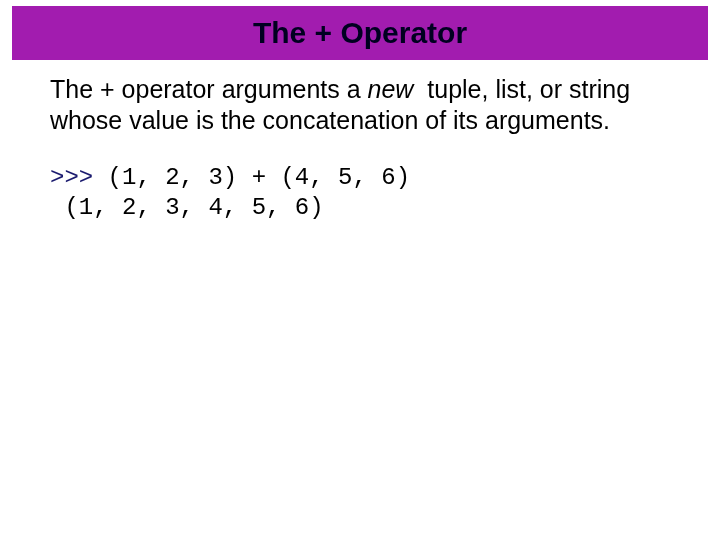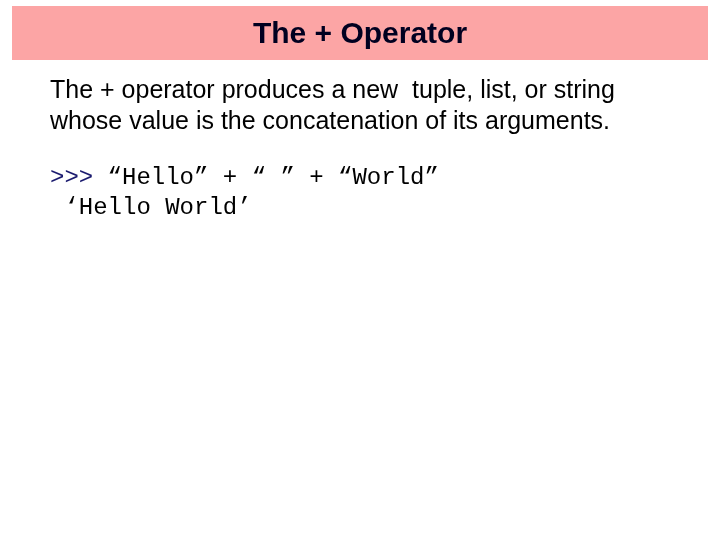--- a/index.html
+++ b/index.html
@@ -11,21 +11,21 @@
     font-family: Arial, Helvetica, sans-serif;
     color: #000;
   }
   .slide {
     width: 720px;
     height: 540px;
     box-sizing: border-box;
     padding: 0;
   }
   .title-bar {
-    background: #fca5a5;
+    background: #a21caf;
     margin: 6px 12px 0 12px;
     padding: 10px 0 10px 0;
     text-align: center;
   }
   .title-bar h1 {
     margin: 0;
     font-size: 30px;
     font-weight: bold;
     font-family: Arial, Helvetica, sans-serif;
     color: #000020;
@@ -33,21 +33,21 @@
   .body {
     padding: 14px 50px 0 50px;
   }
   .intro {
     font-size: 25px;
     line-height: 1.22;
     font-family: Arial, Helvetica, sans-serif;
     margin-bottom: 28px;
   }
   .intro .seg { white-space: pre-wrap; }
-  .intro .italic { }
+  .intro .italic { font-style: italic; }
   .code-block {
     font-family: "Courier New", Courier, monospace;
     font-size: 24px;
     line-height: 1.25;
     white-space: pre;
     margin-bottom: 28px;
     color: #000;
   }
   .code-line { display: block; }
   .prompt { color: #1a1a6e; }
@@ -56,22 +56,22 @@
 <body>
 
 <div class="slide">
 
   <div class="title-bar">
     <h1>The + Operator</h1>
   </div>
 
   <div class="body">
 
-    <div class="intro"><span class="seg">The + operator produces a </span><span class="seg italic">new</span><span class="seg">  tuple, list, or string whose value is the concatenation of its arguments.</span></div>
+    <div class="intro"><span class="seg">The + operator arguments a </span><span class="seg italic">new</span><span class="seg">  tuple, list, or string whose value is the concatenation of its arguments.</span></div>
 
+    <div class="code-block"><span class="code-line"><span class="prompt">&gt;&gt;&gt; </span><span>(1, 2, 3) + (4, 5, 6)</span></span><span class="code-line"> (1, 2, 3, 4, 5, 6)</span></div>
 
     <div class="code-block"></div>
 
-    <div class="code-block"><span class="code-line"><span class="prompt">&gt;&gt;&gt; </span><span>“Hello” + “ ” + “World”</span></span><span class="code-line"> ‘Hello World’</span></div>
 
   </div>
 
 </div>
 
 </body></html>

